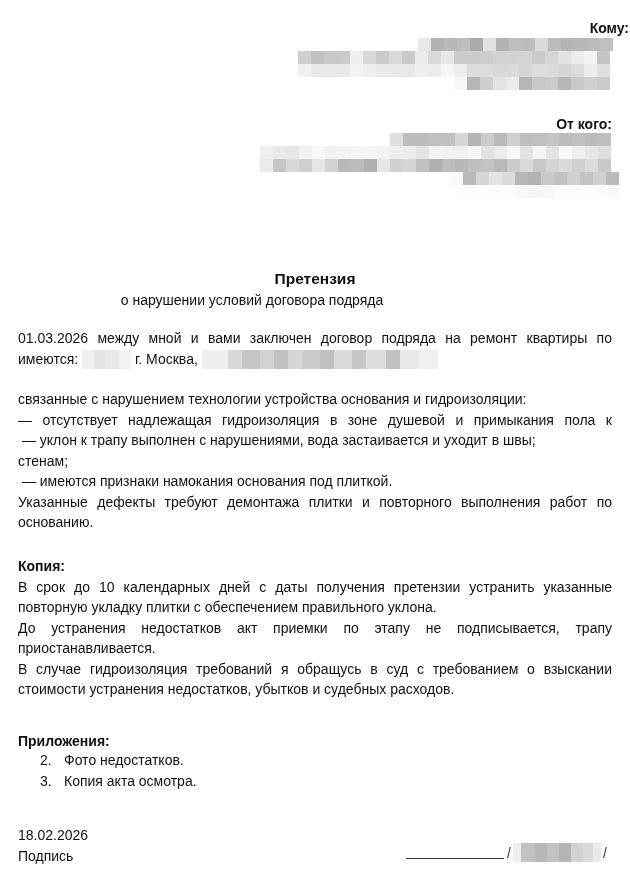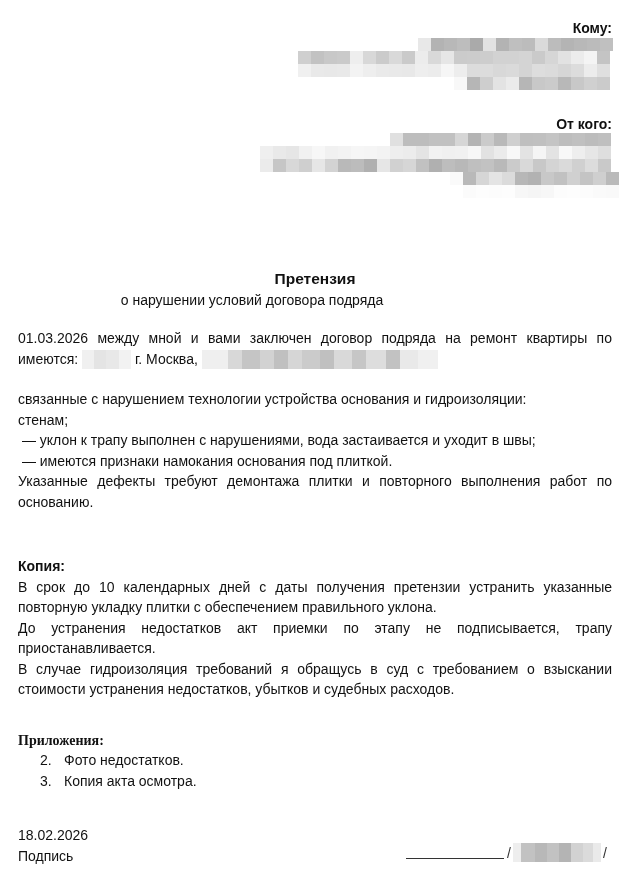--- a/index.html
+++ b/index.html
@@ -23,21 +23,21 @@
   .list-item { display: block; white-space: nowrap; }
   .list-item .num { display: inline-block; width: 24px; }
   .sig-line { position: absolute; left: 406px; top: 858px; width: 98px; border-bottom: 1px solid #333; height: 0; }
   .slash { position: absolute; font-size: 14px; color: #333; }
 </style>
 </head>
 <body>
 
 <div class="page">
 
-  <div class="abs lbl-right" style="right:18px; top:20px;">Кому:</div>
+  <div class="abs lbl-right" style="right:1px; top:20px;">Кому:</div>
   <div class="redact" style="left:298px; top:38px; width:314px; height:55px;">
     <div class="row" style="left:120px; top:0;">
       <div class="cell" style="background:#e8e8e8"></div>
         <div class="cell" style="background:#b3b3b3"></div>
         <div class="cell" style="background:#b8b8b8"></div>
         <div class="cell" style="background:#bdbdbd"></div>
         <div class="cell" style="background:#aaaaaa"></div>
         <div class="cell" style="background:#e2e2e2"></div>
         <div class="cell" style="background:#b3b3b3"></div>
         <div class="cell" style="background:#bfbfbf"></div>
@@ -235,38 +235,39 @@
     <span class="line">
       <span>имеются:</span>
       <span style="display:inline-block; vertical-align:middle; width:49px; height:19px; background:linear-gradient(90deg,#f0f0f0 0 12px,#e4e4e4 12px 24px,#e8e8e8 24px 37px,#f2f2f2 37px);"></span>
       <span>г. Москва,</span>
       <span style="display:inline-block; vertical-align:middle; width:236px; height:19px; background:linear-gradient(90deg,#efefef 0 26px,#d8d8d8 26px 40px,#c5c5c5 40px 58px,#d2d2d2 58px 72px,#c0c0c0 72px 86px,#d6d6d6 86px 100px,#cbcbcb 100px 118px,#c0c0c0 118px 132px,#d9d9d9 132px 150px,#c6c6c6 150px 164px,#dddddd 164px 184px,#c2c2c2 184px 198px,#e9e9e9 198px 216px,#f0f0f0 216px);"></span>
     </span>
   </div>
 
   <div class="body-text" style="top:389px;">
     <span class="line">связанные с нарушением технологии устройства основания и гидроизоляции:</span>
+    <span class="jline">— отсутствует надлежащая гидроизоляция в зоне душевой и примыкания пола к</span>
+    <span class="line" style="white-space:pre;"> — уклон к трапу выполнен с нарушениями, вода застаивается и уходит в швы;</span>
     <span class="line">стенам;</span>
-    <span class="line" style="white-space:pre;"> — уклон к трапу выполнен с нарушениями, вода застаивается и уходит в швы;</span>
     <span class="line" style="white-space:pre;"> — имеются признаки намокания основания под плиткой.</span>
     <span class="jline">Указанные дефекты требуют демонтажа плитки и повторного выполнения работ по</span>
     <span class="line">основанию.</span>
   </div>
 
   <div class="body-text" style="top:556px;">
     <span class="line bold">Копия:</span>
     <span class="jline">В срок до 10 календарных дней с даты получения претензии устранить указанные</span>
     <span class="line">повторную укладку плитки с обеспечением правильного уклона.</span>
     <span class="jline">До устранения недостатков акт приемки по этапу не подписывается, трапу</span>
     <span class="line">приостанавливается.</span>
     <span class="jline">В случае гидроизоляция требований я обращусь в суд с требованием о взыскании</span>
     <span class="line">стоимости устранения недостатков, убытков и судебных расходов.</span>
   </div>
 
-  <div class="body-text" style="top:731px;font-family:Liberation Serif, serif;">
+  <div class="body-text" style="top:731px;">
     <span class="line bold">Приложения:</span>
   </div>
   <div class="list" style="top:750px;">
     <span class="list-item"><span class="num">2.</span><span>Фото недостатков.</span></span>
     <span class="list-item"><span class="num">3.</span><span>Копия акта осмотра.</span></span>
   </div>
 
   <div class="body-text" style="top:825px;">
     <span class="line">18.02.2026</span>
     <span class="line">Подпись</span>

